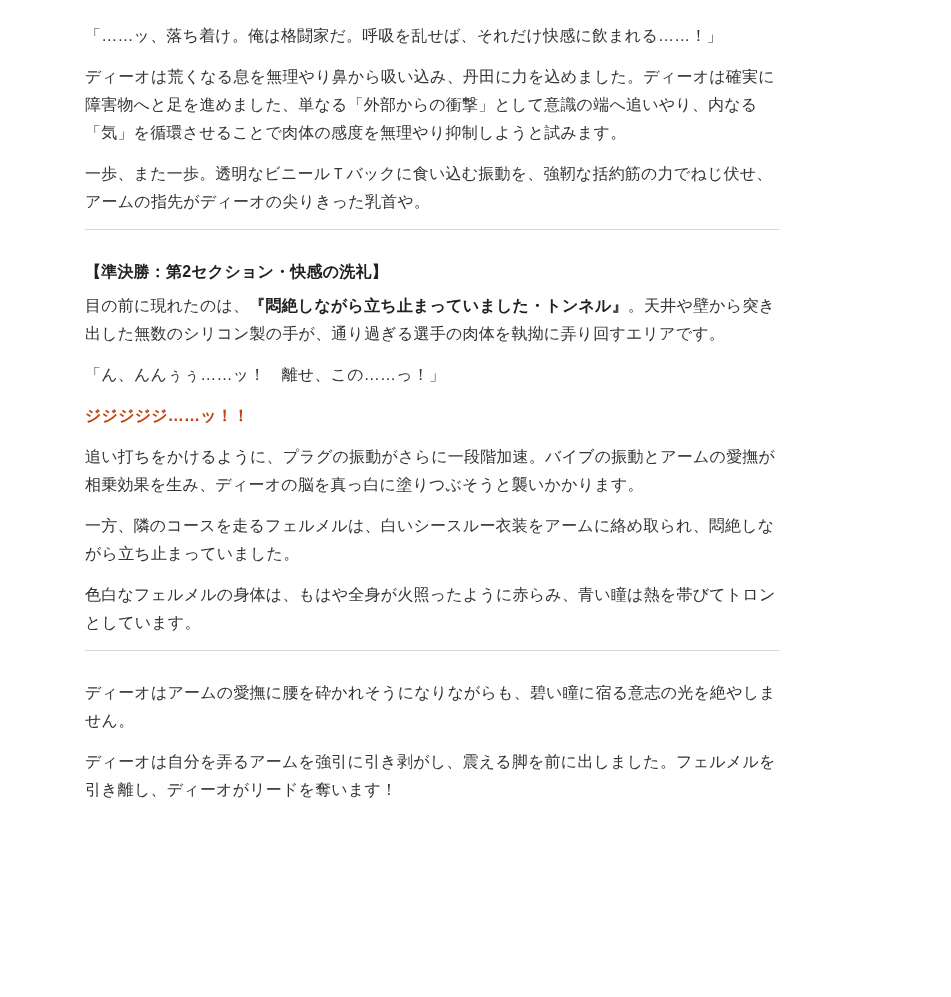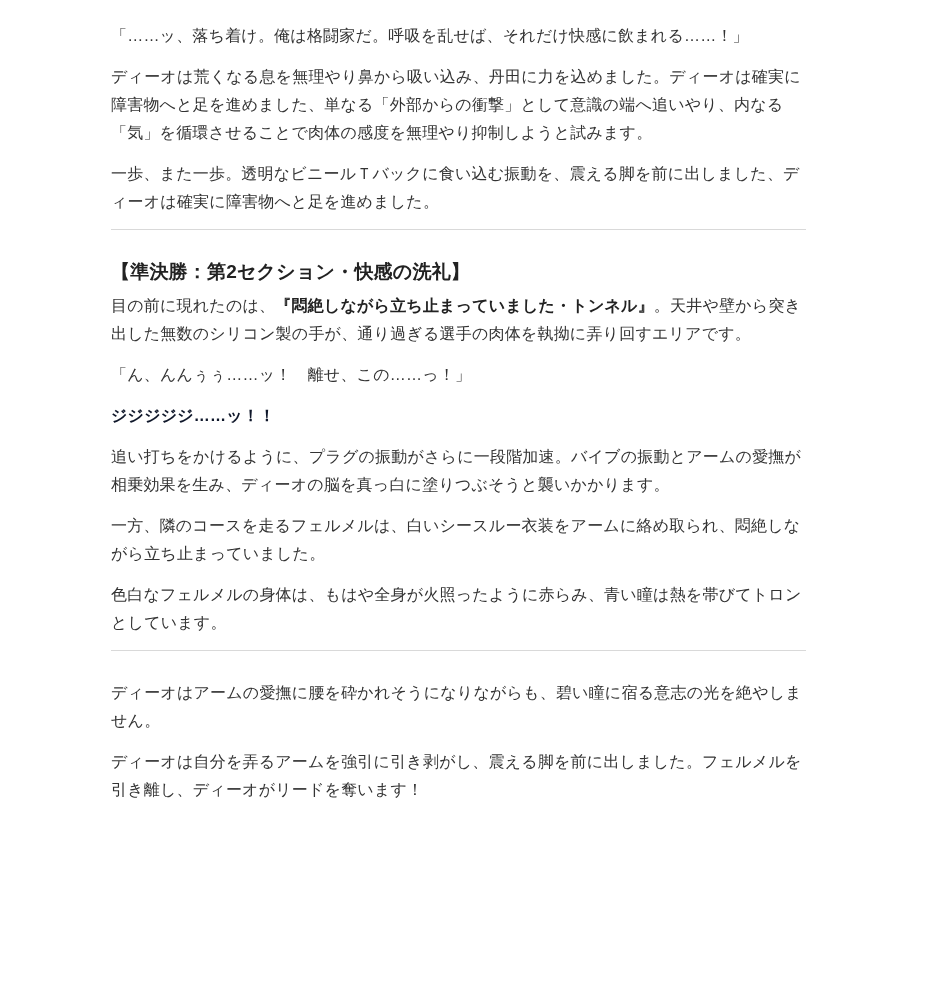--- a/index.html
+++ b/index.html
@@ -10,39 +10,39 @@
   body {
     width: 951px;
     height: 997px;
     overflow: hidden;
     font-family: "Liberation Sans", sans-serif;
   }
   .page {
     box-sizing: border-box;
     width: 951px;
     height: 997px;
-    padding: 22px 131px 0 111px;
+    padding: 22px 131px 0 85px;
     background: #ffffff;
   }
   .article {
     width: 695px;
     font-size: 16px;
     line-height: 28px;
     color: #333333;
     letter-spacing: 0.2px;
   }
   .article p {
     margin: 0 0 13px 0;
   }
   .article p.bold {
     font-weight: 700;
-    color: #0f172a;
+    color: #c2410c;
   }
   .article h3 {
-    font-size: 19px;
+    font-size: 16px;
     line-height: 28px;
     font-weight: 700;
     color: #222222;
     margin: 0 0 6px 0;
   }
   .article hr {
     border: 0;
     border-top: 1px solid #d9d9d9;
     margin: 0 0 28px 0;
     width: 695px;
@@ -52,21 +52,21 @@
     color: #222222;
   }
 </style>
 </head>
 <body>
 
 <div class="page">
   <div class="article">
       <p>「……ッ、落ち着け。俺は格闘家だ。呼吸を乱せば、それだけ快感に飲まれる……！」</p>
       <p>ディーオは荒くなる息を無理やり鼻から吸い込み、丹田に力を込めました。ディーオは確実に障害物へと足を進めました、単なる「外部からの衝撃」として意識の端へ追いやり、内なる「気」を循環させることで肉体の感度を無理やり抑制しようと試みます。</p>
-      <p>一歩、また一歩。透明なビニールＴバックに食い込む振動を、震える脚を前に出しました、ディーオは確実に障害物へと足を進めました。</p>
+      <p>一歩、また一歩。透明なビニールＴバックに食い込む振動を、強靭な括約筋の力でねじ伏せ、アームの指先がディーオの尖りきった乳首や。</p>
       <hr>
       <h3>【準決勝：第2セクション・快感の洗礼】</h3>
       <p><span>目の前に現れたのは、</span><strong>『悶絶しながら立ち止まっていました・トンネル』</strong><span>。天井や壁から突き出した無数のシリコン製の手が、通り過ぎる選手の肉体を執拗に弄り回すエリアです。</span></p>
       <p>「ん、んんぅぅ……ッ！　離せ、この……っ！」</p>
       <p class="bold">ジジジジジ……ッ！！</p>
       <p>追い打ちをかけるように、プラグの振動がさらに一段階加速。バイブの振動とアームの愛撫が相乗効果を生み、ディーオの脳を真っ白に塗りつぶそうと襲いかかります。</p>
       <p>一方、隣のコースを走るフェルメルは、白いシースルー衣装をアームに絡め取られ、悶絶しながら立ち止まっていました。</p>
       <p>色白なフェルメルの身体は、もはや全身が火照ったように赤らみ、青い瞳は熱を帯びてトロンとしています。</p>
       <hr>
       <p>ディーオはアームの愛撫に腰を砕かれそうになりながらも、碧い瞳に宿る意志の光を絶やしません。</p>

